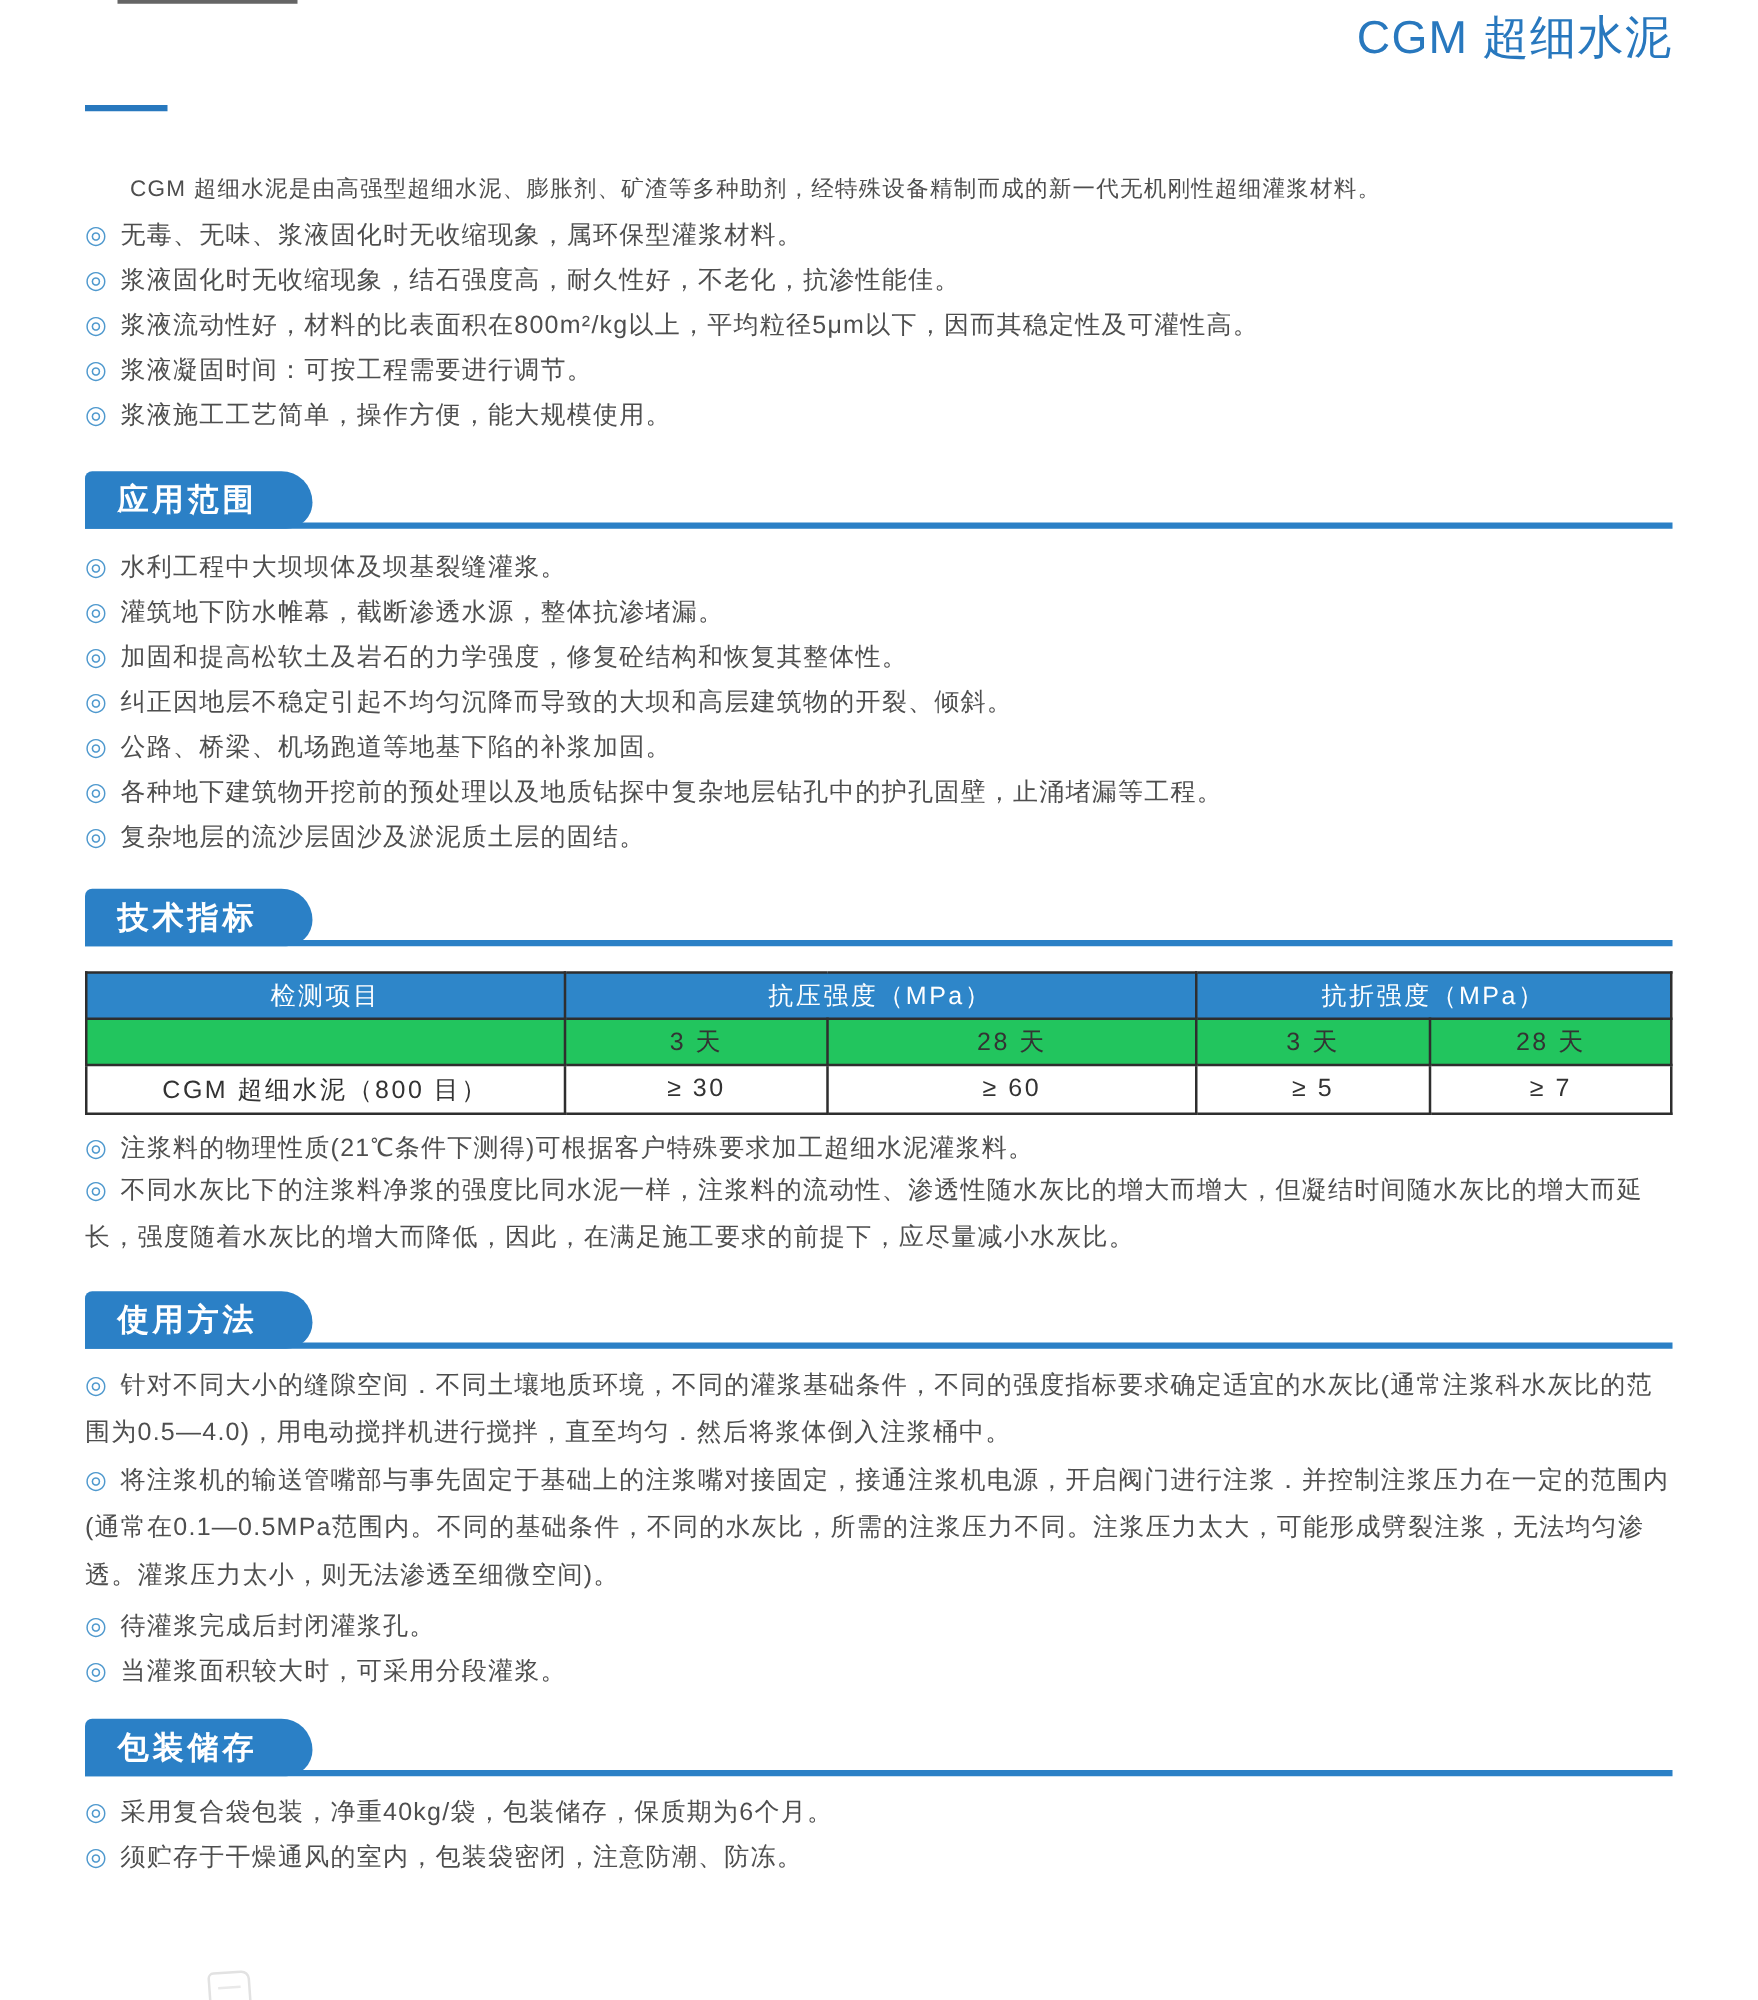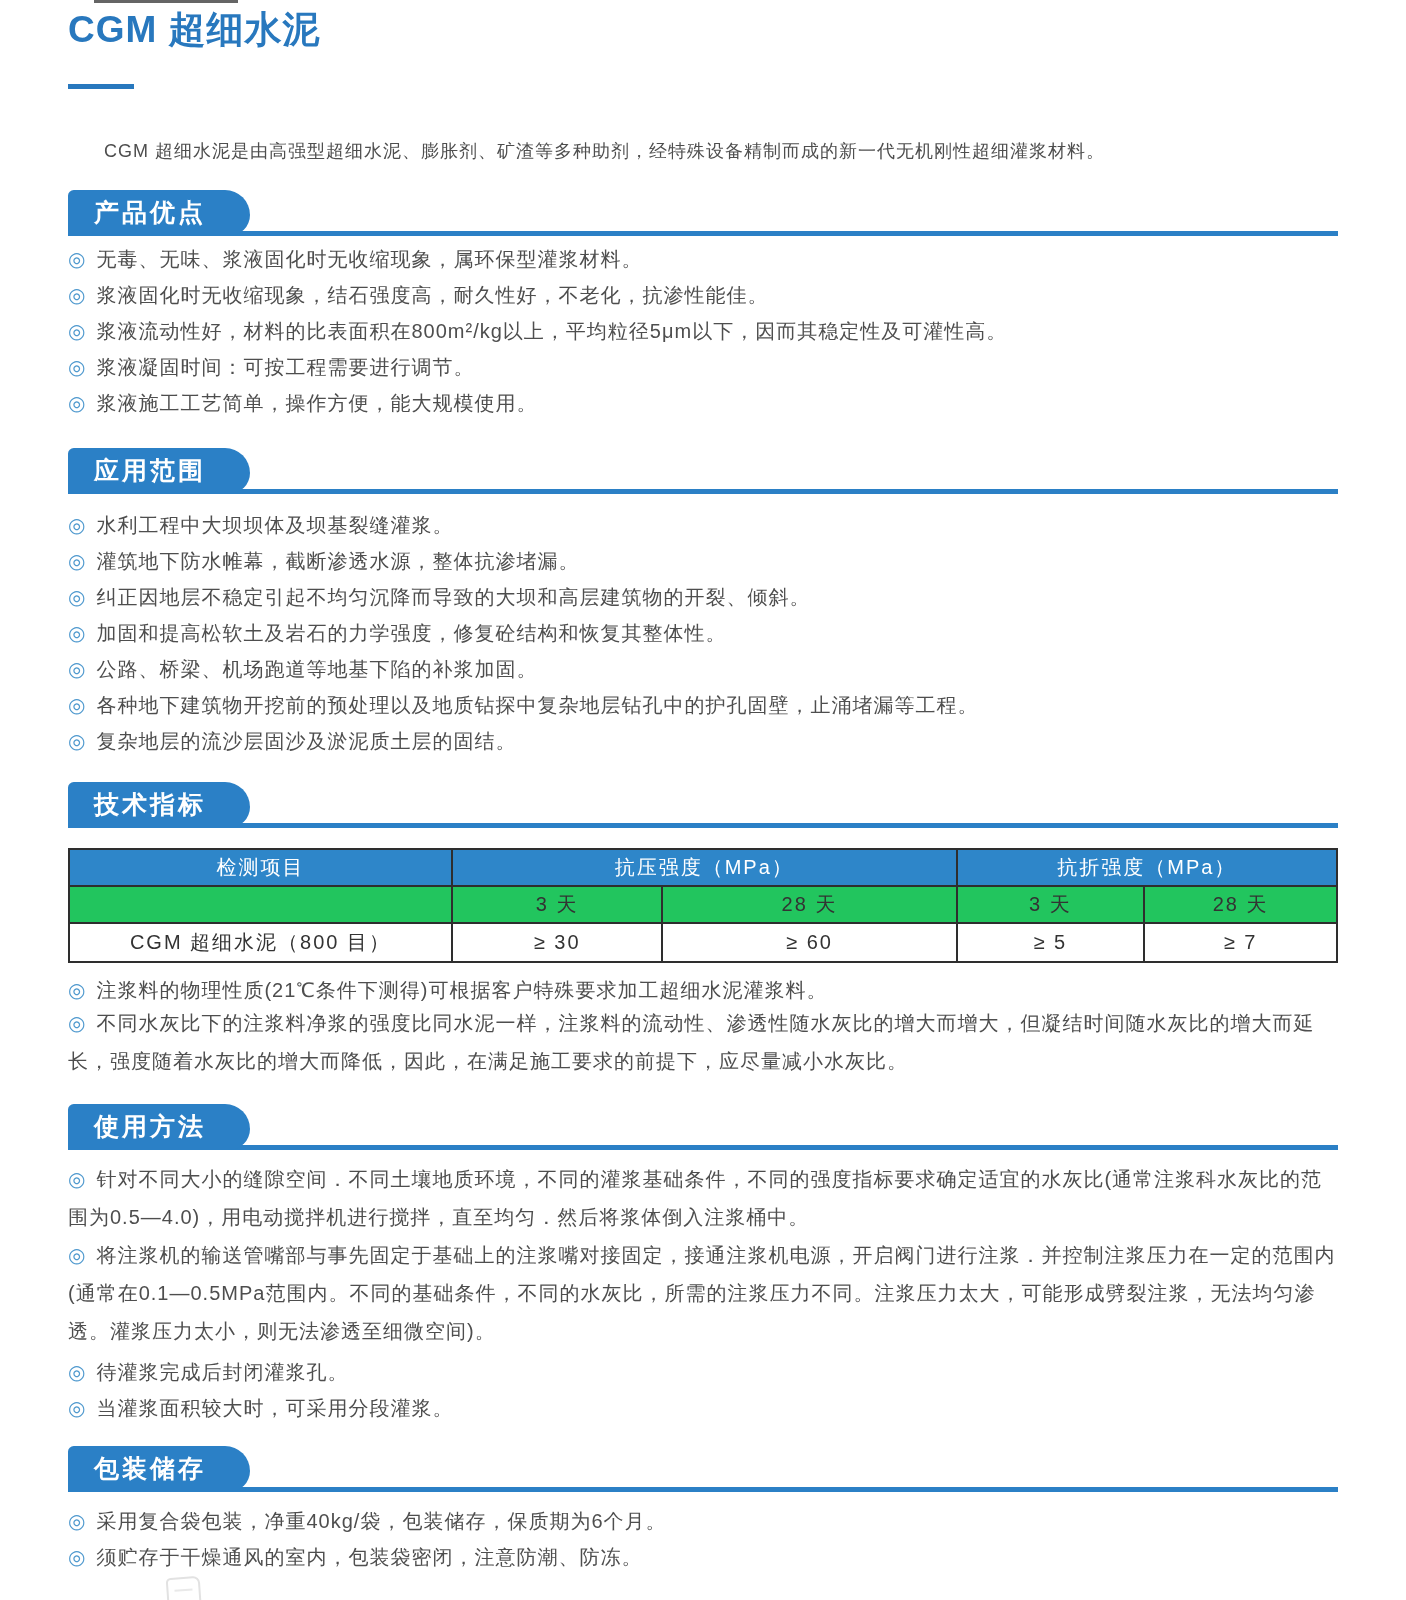--- a/index.html
+++ b/index.html
@@ -12,22 +12,22 @@
   }
   .page { position:absolute; left:68px; top:0; width:1270px; }
 
   .top-fragment {
     position:absolute; left:94px; top:0; width:144px; height:3px;
     background:#4a4a4a; opacity:.85;
   }
 
   .doc-title {
     margin-top:6px;
-    font-size:37px; font-weight:bold; color:#2878be;
-    line-height:48px; letter-spacing:1px;
+    font-size:37px; font-weight:normal; color:#2878be;
+    line-height:48px; letter-spacing:1px;text-align:right;
   }
   .title-underline {
     margin-top:30px; width:66px; height:5px; background:#2878be;
   }
   .intro {
     margin-top:48px; font-size:18px; letter-spacing:1px;
     line-height:28px; text-indent:2em; color:#4e4e4e;
   }
 
   .tab-row { position:relative; height:46px; }
@@ -77,45 +77,39 @@
 
 <div class="top-fragment"></div>
 
 <div class="page">
 
   <h1 class="doc-title">CGM 超细水泥</h1>
   <div class="title-underline"></div>
 
   <p class="intro">CGM 超细水泥是由高强型超细水泥、膨胀剂、矿渣等多种助剂，经特殊设备精制而成的新一代无机刚性超细灌浆材料。</p>
 
-  <div class="tab-row mt25">
-    <div class="tab-line"></div>
-    <div class="tab">
-      <span>产品优点</span>
-    </div>
-  </div>
   <div class="bullets mt10">
     <div class="bullet"><span class="b-icon">◎</span><span>无毒、无味、浆液固化时无收缩现象，属环保型灌浆材料。</span></div>
     <div class="bullet"><span class="b-icon">◎</span><span>浆液固化时无收缩现象，结石强度高，耐久性好，不老化，抗渗性能佳。</span></div>
     <div class="bullet"><span class="b-icon">◎</span><span>浆液流动性好，材料的比表面积在800m²/kg以上，平均粒径5μm以下，因而其稳定性及可灌性高。</span></div>
     <div class="bullet"><span class="b-icon">◎</span><span>浆液凝固时间：可按工程需要进行调节。</span></div>
     <div class="bullet"><span class="b-icon">◎</span><span>浆液施工工艺简单，操作方便，能大规模使用。</span></div>
   </div>
 
   <div class="tab-row mt31">
     <div class="tab-line"></div>
     <div class="tab">
       <span>应用范围</span>
     </div>
   </div>
   <div class="bullets mt18">
     <div class="bullet"><span class="b-icon">◎</span><span>水利工程中大坝坝体及坝基裂缝灌浆。</span></div>
     <div class="bullet"><span class="b-icon">◎</span><span>灌筑地下防水帷幕，截断渗透水源，整体抗渗堵漏。</span></div>
+    <div class="bullet"><span class="b-icon">◎</span><span>加固和提高松软土及岩石的力学强度，修复砼结构和恢复其整体性。</span></div>
     <div class="bullet"><span class="b-icon">◎</span><span>纠正因地层不稳定引起不均匀沉降而导致的大坝和高层建筑物的开裂、倾斜。</span></div>
-    <div class="bullet"><span class="b-icon">◎</span><span>加固和提高松软土及岩石的力学强度，修复砼结构和恢复其整体性。</span></div>
     <div class="bullet"><span class="b-icon">◎</span><span>公路、桥梁、机场跑道等地基下陷的补浆加固。</span></div>
     <div class="bullet"><span class="b-icon">◎</span><span>各种地下建筑物开挖前的预处理以及地质钻探中复杂地层钻孔中的护孔固壁，止涌堵漏等工程。</span></div>
     <div class="bullet"><span class="b-icon">◎</span><span>复杂地层的流沙层固沙及淤泥质土层的固结。</span></div>
   </div>
 
   <div class="tab-row mt27">
     <div class="tab-line"></div>
     <div class="tab">
       <span>技术指标</span>
     </div>

